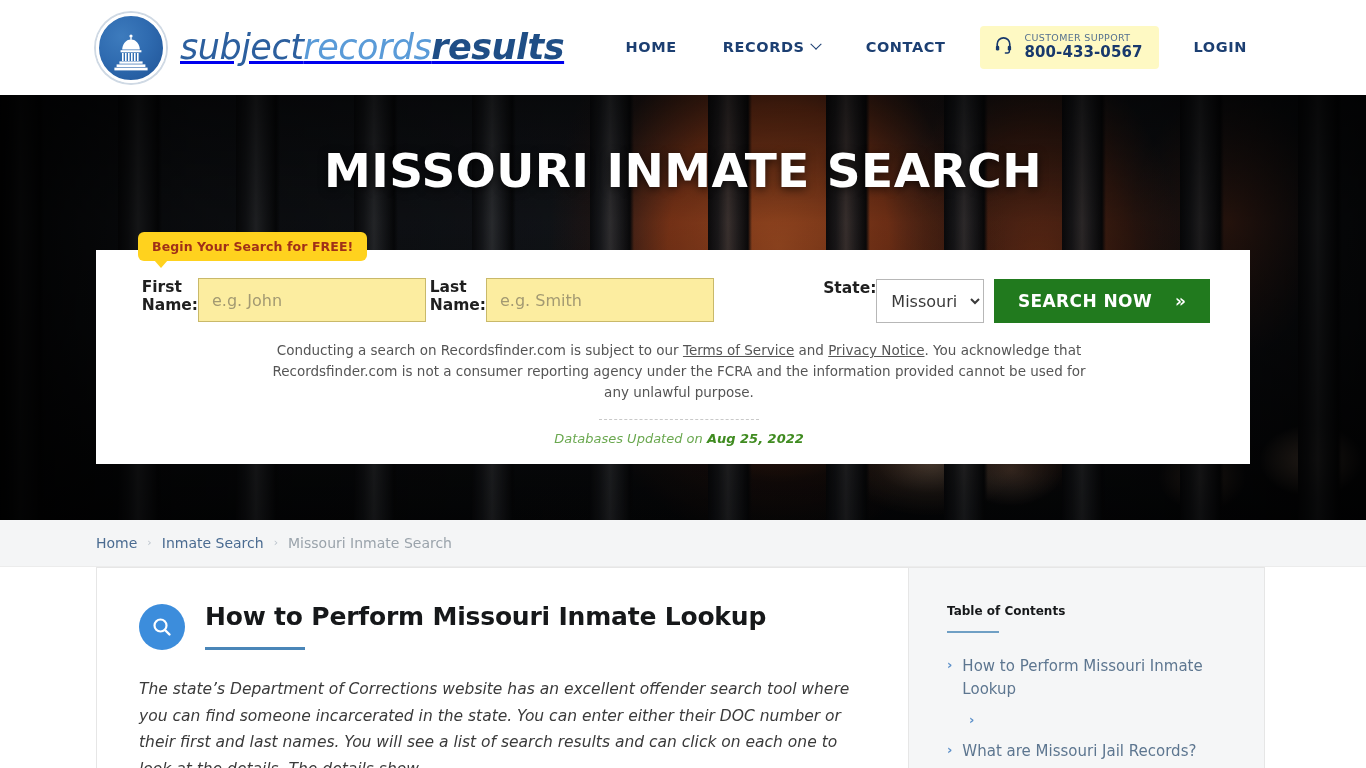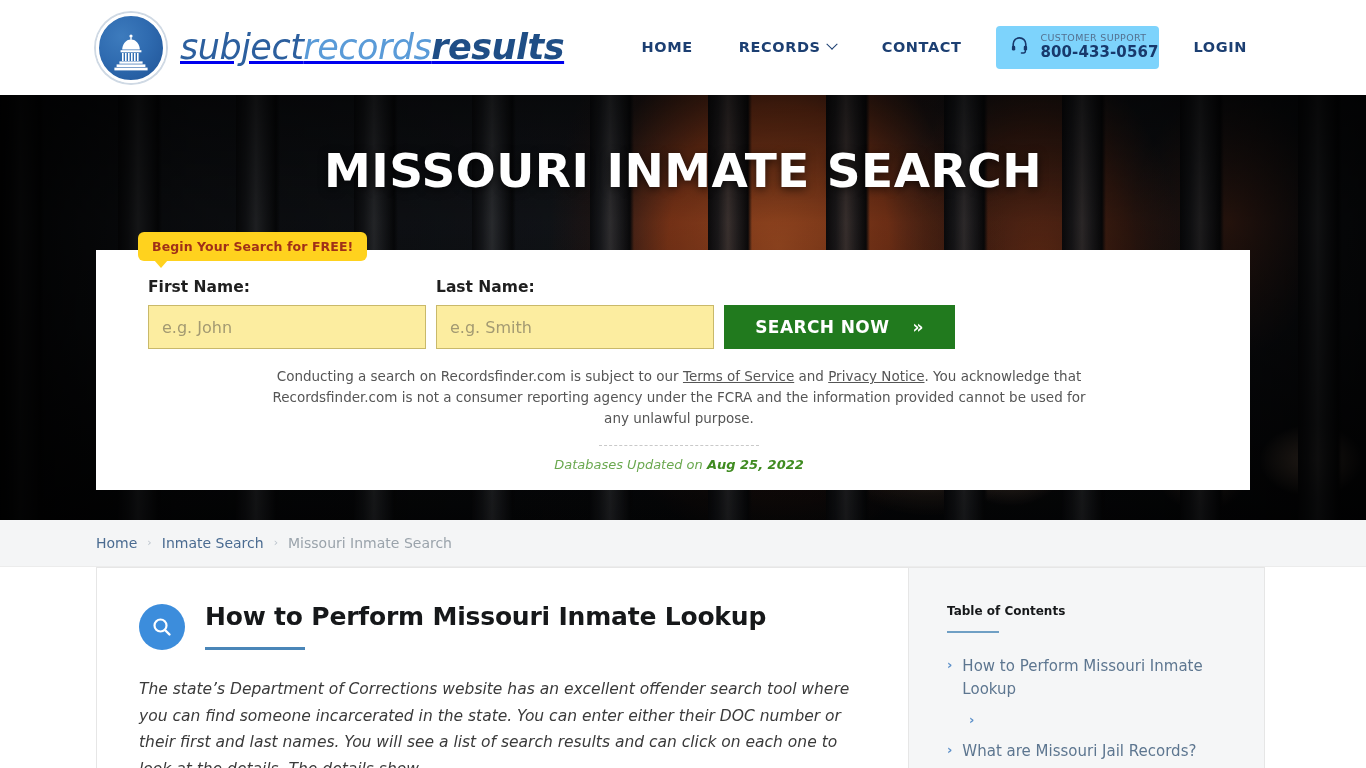--- a/index.html
+++ b/index.html
@@ -64,23 +64,23 @@
     gap: 7px;
     cursor: pointer;
   }
   .chevron-dn {
     width: 8px; height: 8px;
     border-right: 1.6px solid #1c3f72;
     border-bottom: 1.6px solid #1c3f72;
     transform: rotate(45deg) translate(-2px,-2px);
   }
   .support-badge {
-    background: #7dd3fc;
+    background: #fef9c3;
     border-radius: 4px;
-    padding: 7px 0 8px 14px;
+    padding: 7px 16px 8px 14px;
     display: flex;
     align-items: center;
     gap: 11px;
     margin: 4px 12px;
     cursor: pointer;
   }
   .support-text { line-height: 1.12; }
   .support-label {
     display: block;
     font-size: 9.5px;
@@ -181,21 +181,21 @@
     width: 0; height: 0;
     border-left: 7px solid transparent;
     border-right: 7px solid transparent;
     border-top: 8px solid #ffd21e;
   }
   .form-row {
     display: flex;
     align-items: flex-end;
     gap: 0;
   }
-  .field { display: flex; flex-direction: column; justify-content: flex-end; }
+  .field { display: flex; flex-direction: row; justify-content: flex-end; }
   .field-fn { width: 278px; margin-right: 10px; }
   .field-ln { width: 278px; margin-right: 10px; }
   .field-st { width: 280px; margin-right: 10px; }
   .field-label {
     font-size: 15.5px;
     font-weight: bold;
     color: #1f1f1f;
     margin-bottom: 9px;
   }
   .text-input {
@@ -448,20 +448,26 @@
 
     <div class="form-row">
       <div class="field field-fn">
         <label class="field-label">First Name:</label>
         <input class="text-input" type="text" placeholder="e.g. John" style="">
       </div>
       <div class="field field-ln">
         <label class="field-label">Last Name:</label>
         <input class="text-input" type="text" placeholder="e.g. Smith" style="">
       </div>
+      <div class="field field-st">
+        <label class="field-label">State:</label>
+        <select class="select-input">
+          <option>Missouri</option>
+        </select>
+      </div>
       <button class="search-btn">
         <span>SEARCH NOW</span>
         <span>»</span>
       </button>
     </div>
 
     <p class="disclaimer"><span>Conducting a search on Recordsfinder.com is subject to our </span><a href="#">Terms of Service</a><span> and </span><a href="#">Privacy Notice</a><span>. You acknowledge that Recordsfinder.com is not a consumer reporting agency under the FCRA and the information provided cannot be used for any unlawful purpose.</span></p>
 
     <div class="dotted-sep"></div>
 

